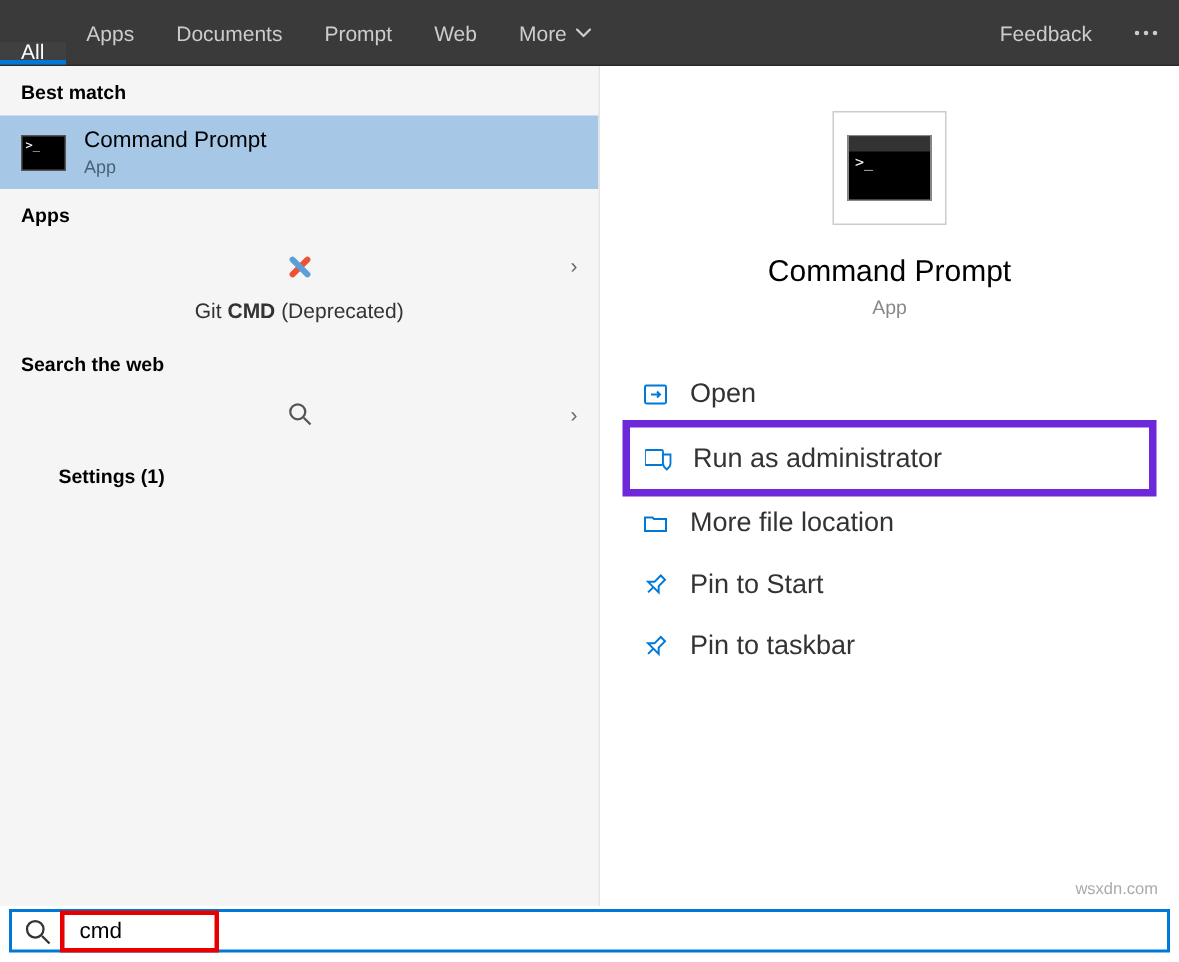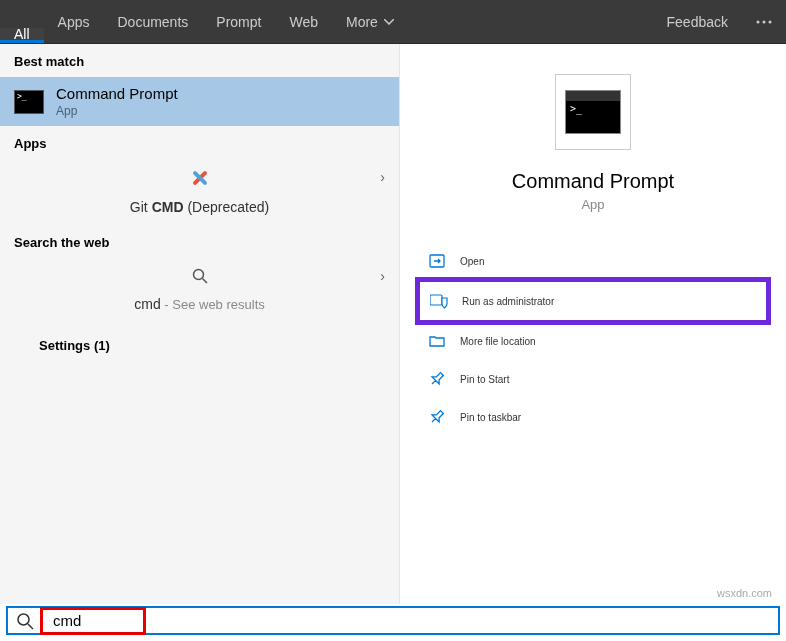--- a/index.html
+++ b/index.html
@@ -31,21 +31,21 @@
 .sub-text { color: #888; font-size: 13px; }
 
 .preview-icon-wrap { width: 76px; height: 76px; background: #fff; border: 1px solid #ccc; display: flex; align-items: center; justify-content: center; margin-bottom: 20px; }
 .preview-icon { width: 56px; height: 44px; background: #000; border: 1px solid #888; position: relative; }
 .preview-icon::before { content: ""; position: absolute; top: 0; left: 0; right: 0; height: 10px; background: #333; }
 .preview-icon::after { content: ">_"; color: #fff; font-size: 10px; position: absolute; top: 12px; left: 4px; font-family: monospace; }
 .preview-title { font-size: 20px; font-weight: 400; color: #000; margin-bottom: 4px; }
 .preview-subtitle { font-size: 13px; color: #888; margin-bottom: 30px; }
 
 .actions { width: 100%; padding: 0 18px; }
-.action { display: flex; align-items: center; gap: 14px; padding: 10px 10px; cursor: pointer; font-size: 10px; color: #333; }
+.action { display: flex; align-items: center; gap: 14px; padding: 10px 10px; cursor: pointer; font-size: 18px; color: #333; }
 .action.highlighted { border: 5px solid #6d28d9; margin: -3px; }
 .action-icon { width: 18px; height: 18px; display: flex; align-items: center; justify-content: center; color: #0078d7; flex-shrink: 0; }
 
 .searchbar { position: absolute; left: 6px; right: 6px; bottom: 6px; top: 606px; border: 2px solid #0078d7; background: #fff; display: flex; align-items: center; padding: 0 6px; }
 .search-icon-wrap { width: 22px; height: 22px; display: flex; align-items: center; justify-content: center; color: #333; }
 .search-input-wrap { border: 3px solid #e60000; padding: 2px 10px; margin-left: 4px; }
 .search-input { border: none; outline: none; font-size: 15px; width: 80px; background: transparent; }
 
 .watermark { position: absolute; bottom: 42px; right: 14px; font-size: 11px; color: #aaa; }
 
@@ -99,21 +99,20 @@
       <div class="list-text"><span>Git </span><span class="bold">CMD</span><span> (Deprecated)</span></div>
       <span class="chevron">›</span>
     </div>
 
     <div class="section-header">Search the web</div>
     <div class="list-item">
       <svg class="search-icon-sm" width="16" height="16" viewBox="0 0 16 16">
           <circle cx="6.5" cy="6.5" r="5" stroke="#555" fill="none" stroke-width="1.5"></circle>
           <line x1="10.5" y1="10.5" x2="15" y2="15" stroke="#555" stroke-width="1.5"></line>
         </svg>
-      <div class="list-text"><span>cmd</span><span class="sub-text"> - See web results</span></div>
       <span class="chevron">›</span>
     </div>
 
     <div class="section-header" style="font-weight:700;padding-top:16px;margin-left:25px;">Settings (1)</div>
   </div>
 
   <div class="right">
     <div class="preview-icon-wrap">
       <div class="preview-icon"></div>
     </div>

